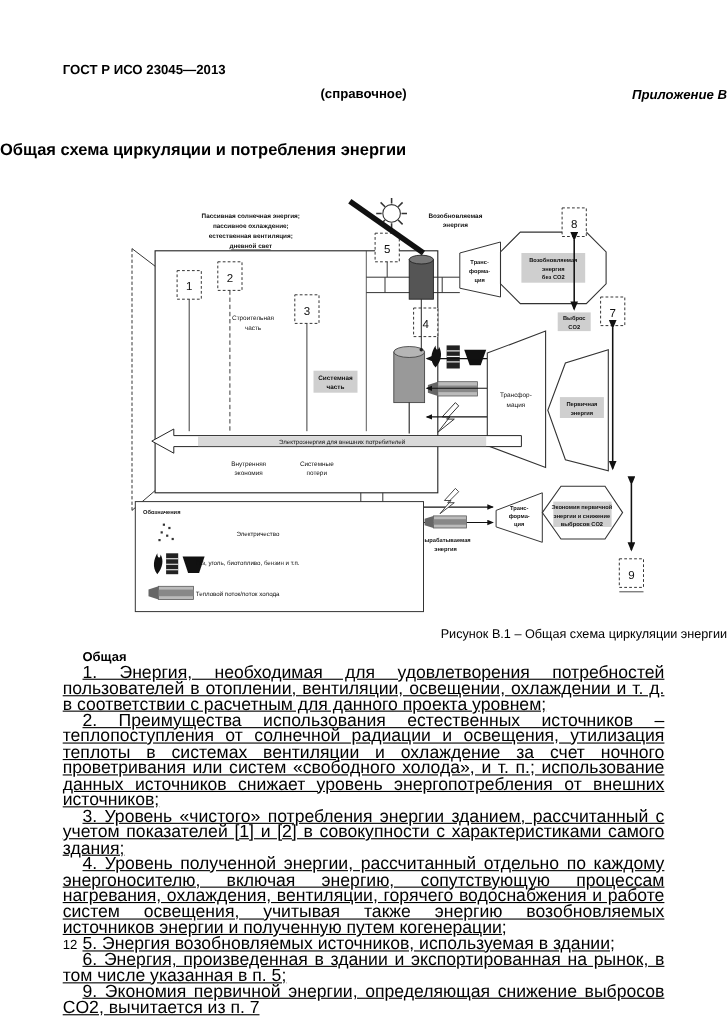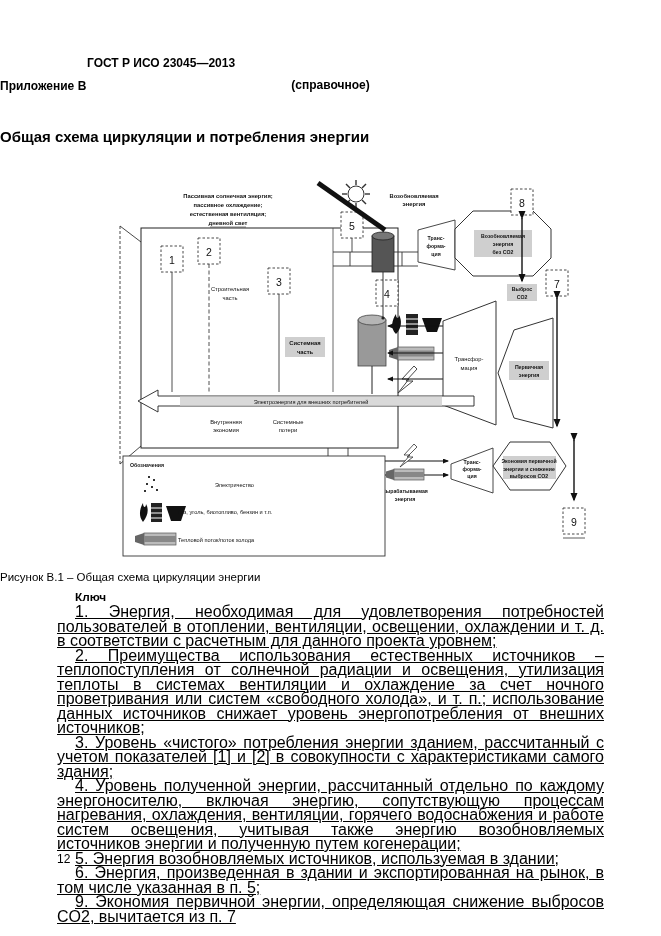--- a/index.html
+++ b/index.html
@@ -1,24 +1,24 @@
 <!DOCTYPE html>
 <html><head>
 <meta charset="utf-8">
 <style>
   html,body{margin:0;padding:0;background:#fff;}
   body{
     width:661px;height:936px;position:relative;overflow:hidden;
     font-family:"Liberation Sans","DejaVu Sans",sans-serif;color:#000;
   }
-  .hdr-std{position:absolute;left:57px;top:56px;font-size:12px;font-weight:bold;margin-left:30px;}
-  .hdr-app{position:absolute;left:0;right:0;top:79px;text-align:left;font-size:12px;font-weight:bold;}
+  .hdr-std{position:absolute;left:57px;top:56px;font-size:12px;font-weight:bold;}
+  .hdr-app{position:absolute;left:0;right:0;top:79px;text-align:right;font-size:12px;font-weight:bold;font-style:italic;}
   .hdr-sub{position:absolute;left:0;right:0;top:78px;text-align:center;font-size:12px;font-weight:bold;}
   .doc-title{position:absolute;left:0;right:0;top:128px;font-size:15px;font-weight:bold;}
-  .fig-caption{position:absolute;left:0;right:0;top:571px;text-align:left;font-size:11.5px;}
+  .fig-caption{position:absolute;left:0;right:0;top:571px;text-align:right;font-size:11.5px;}
   .diagram-wrap{position:absolute;left:118px;top:178px;width:540px;height:392px;}
   .key-wrap{position:absolute;left:57px;top:590px;width:547px;}
   .key-head{font-size:11.8px;font-weight:bold;margin:0 0 1px 18px;}
   .key-wrap p{margin:0;font-size:16px;line-height:14.5px;text-align:justify;text-indent:18px;text-decoration:underline;}
   .page-num{position:absolute;left:57px;top:852px;font-size:12px;}
   svg text{font-family:"Liberation Sans","DejaVu Sans",sans-serif;fill:#111;}
   .num{font-size:10.5px;}
   .lbl{font-size:5.8px;}
   .lbl-b{font-size:5.8px;font-weight:bold;}
   .lbl-s{font-size:5.2px;font-weight:bold;}
@@ -286,21 +286,21 @@
       <polygon points="17,358 26,355 26,367 17,364" fill="#666"></polygon>
     </g>
     <text class="tiny" x="60" y="364">Тепловой поток/поток холода</text>
   </g>
 </svg>
 </div>
 
 <div class="fig-caption">Рисунок В.1 – Общая схема циркуляции энергии</div>
 
 <div class="key-wrap">
-  <div class="key-head">Ключ</div>
+  <div class="key-head">Общая</div>
   <p>1. Энергия, необходимая для удовлетворения потребностей пользователей в отоплении, вентиляции, освещении, охлаждении и т. д. в соответствии с расчетным для данного проекта уровнем;</p>
   <p>2. Преимущества использования естественных источников – теплопоступления от солнечной радиации и освещения, утилизация теплоты в системах вентиляции и охлаждение за счет ночного проветривания или систем «свободного холода», и т. п.; использование данных источников снижает уровень энергопотребления от внешних источников;</p>
   <p>3. Уровень «чистого» потребления энергии зданием, рассчитанный с учетом показателей [1] и [2] в совокупности с характеристиками самого здания;</p>
   <p>4. Уровень полученной энергии, рассчитанный отдельно по каждому энергоносителю, включая энергию, сопутствующую процессам нагревания, охлаждения, вентиляции, горячего водоснабжения и работе систем освещения, учитывая также энергию возобновляемых источников энергии и полученную путем когенерации;</p>
   <p>5. Энергия возобновляемых источников, используемая в здании;</p>
   <p>6. Энергия, произведенная в здании и экспортированная на рынок, в том числе указанная в п. 5;</p>
   <p>9. Экономия первичной энергии, определяющая снижение выбросов CO2, вычитается из п. 7</p>
 </div>
 
 <div class="page-num">12</div>

